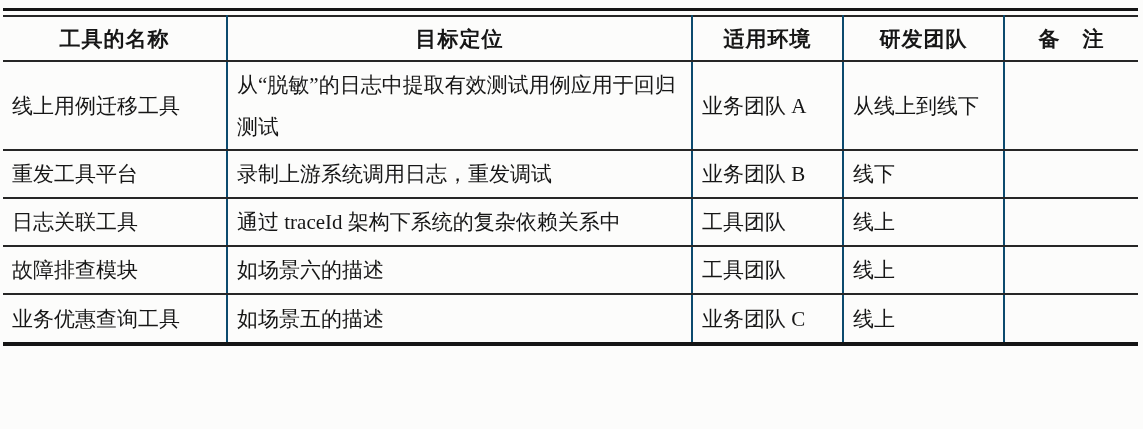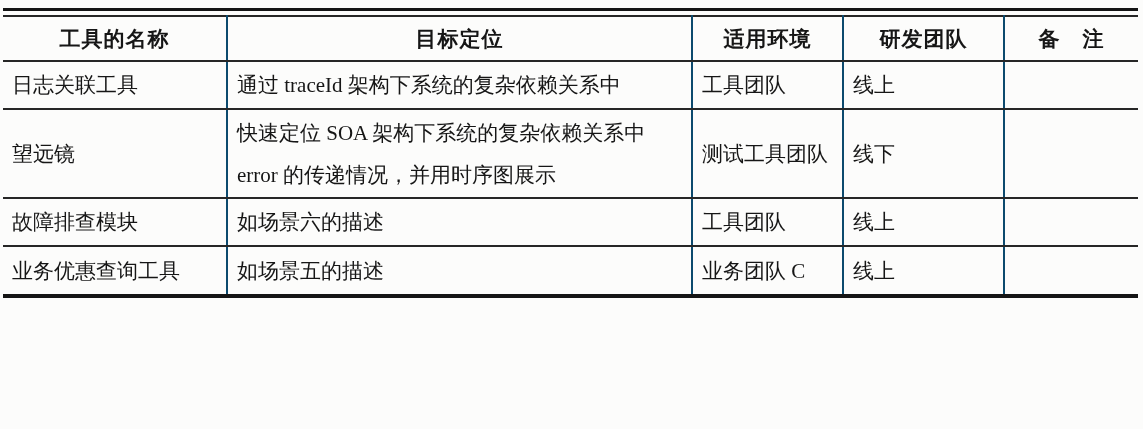--- a/index.html
+++ b/index.html
@@ -71,32 +71,39 @@
       <thead>
         <tr>
           <th>工具的名称</th>
           <th>目标定位</th>
           <th>适用环境</th>
           <th>研发团队</th>
           <th>备　注</th>
         </tr>
       </thead>
       <tbody>
+        <tr class="r-tall">
+          <td>线上用例迁移工具</td>
+          <td>从“脱敏”的日志中提取有效测试用例应用于回归测试</td>
+          <td>业务团队 A</td>
+          <td>从线上到线下</td>
+          <td></td>
+        </tr>
+        <tr class="r-mid">
+          <td>重发工具平台</td>
+          <td>录制上游系统调用日志，重发调试</td>
+          <td>业务团队 B</td>
+          <td>线下</td>
+          <td></td>
+        </tr>
         <tr class="r-short">
           <td>日志关联工具</td>
           <td>通过 traceId 架构下系统的复杂依赖关系中</td>
           <td>工具团队</td>
           <td>线上</td>
-          <td></td>
-        </tr>
-        <tr class="r-tall">
-          <td>望远镜</td>
-          <td>快速定位 SOA 架构下系统的复杂依赖关系中 error 的传递情况，并用时序图展示</td>
-          <td>测试工具团队</td>
-          <td>线下</td>
           <td></td>
         </tr>
         <tr class="r-short">
           <td>故障排查模块</td>
           <td>如场景六的描述</td>
           <td>工具团队</td>
           <td>线上</td>
           <td></td>
         </tr>
         <tr class="r-short">

